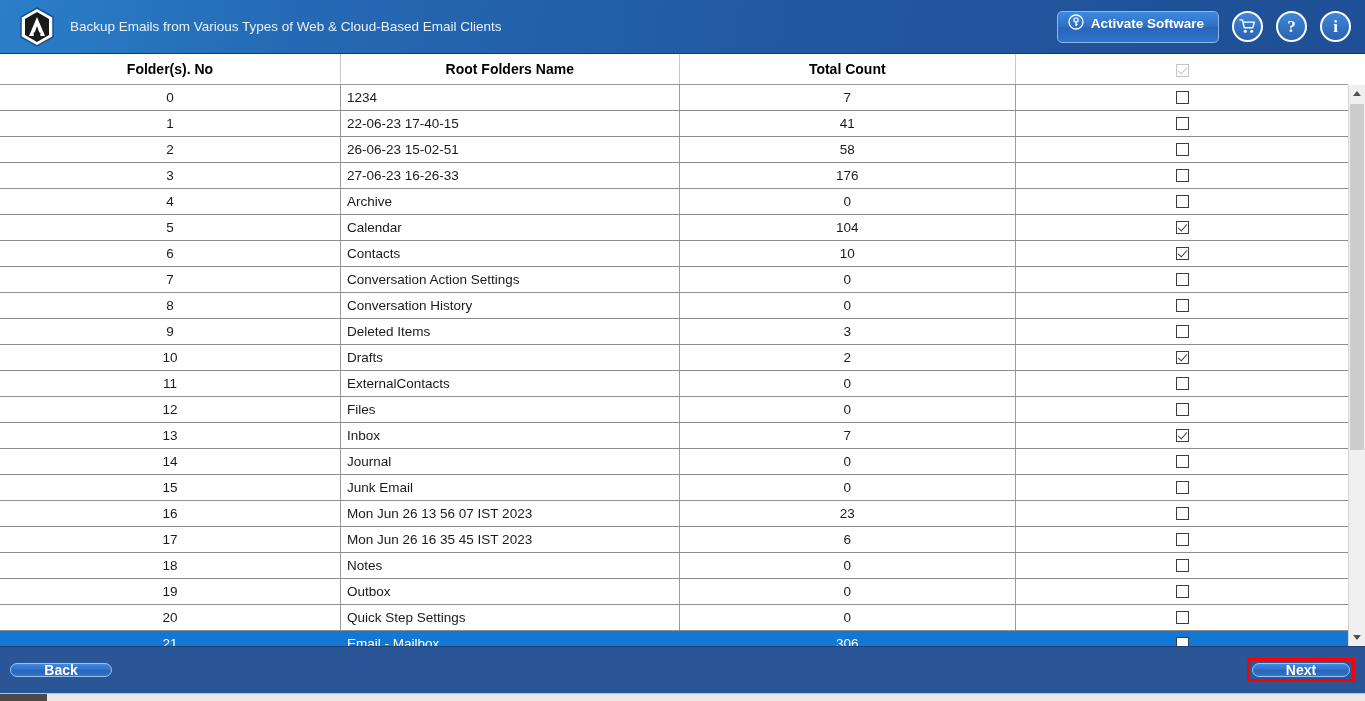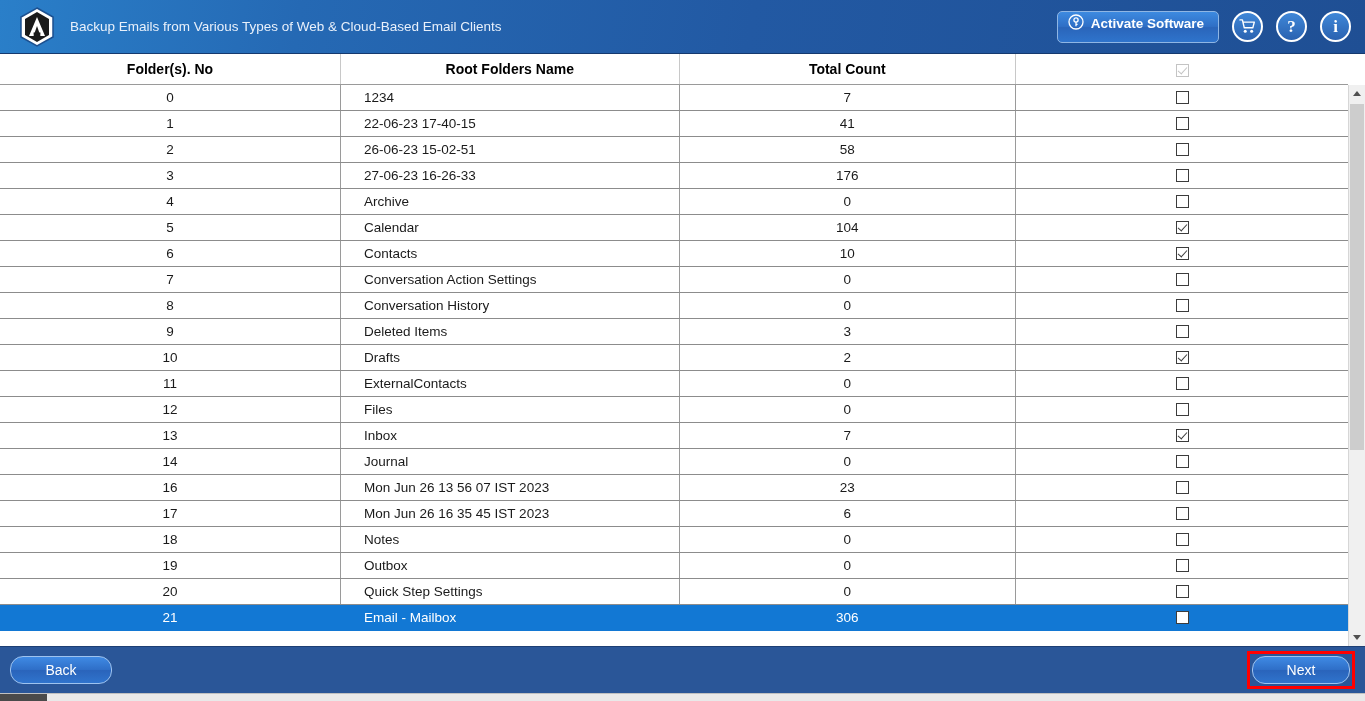--- a/index.html
+++ b/index.html
@@ -87,21 +87,21 @@
   tbody td {
     height: 26px;
     border-bottom: 1px solid #8c8c8c;
     border-right: 1px solid #9a9a9a;
     font-size: 13.5px; color: #1a1a1a;
     vertical-align: middle;
     background: #ffffff;
   }
   tbody td:last-child { border-right: none; }
   td.col-no    { text-align: center; }
-  td.col-name  { text-align: left; padding-left: 23px; }
+  td.col-name  { text-align: left; padding-left: 6px; }
   td.col-count { text-align: center; }
   td.col-chk   { text-align: center; }
 
   tbody tr.selected td {
     background: #1278d4;
     color: #ffffff;
     border-bottom-color: #1278d4;
     border-right-color: #1278d4;
   }
 
@@ -164,25 +164,25 @@
   
   .footer {
     position: relative;
     height: 47px;
     background: #2a5698;
     border-top: 1px solid #1d3f74;
     display: flex; align-items: center;
     padding: 0 10px;
   }
   .nav-btn {
-    width: 102px; height: 28px;
+    width: 102px; height: 14px;
     border-radius: 13px;
     border: 1px solid #9ec3ef;
     background: linear-gradient(180deg,#3f8ae4 0%,#2f6fc8 48%,#2a64bb 52%,#3074cd 100%);
-    color: #ffffff; font-size: 14px; font-weight: normal;
+    color: #ffffff; font-size: 14px; font-weight: bold;
     display:flex; align-items:center; justify-content:center;
     cursor: pointer;
   }
   .next-wrap {
     margin-left: auto;
     border: 3px solid #ff0000;
     padding: 2px;
     display: inline-flex;
   }
   .next-wrap .nav-btn { width: 98px; text-align: right; }
@@ -356,20 +356,26 @@
               <td class="col-count">7</td>
               <td class="col-chk"><span class="cb checked"></span></td>
             </tr>
             <tr>
               <td class="col-no">14</td>
               <td class="col-name">Journal</td>
               <td class="col-count">0</td>
               <td class="col-chk"><span class="cb"></span></td>
             </tr>
             <tr>
+              <td class="col-no">15</td>
+              <td class="col-name">Junk Email</td>
+              <td class="col-count">0</td>
+              <td class="col-chk"><span class="cb"></span></td>
+            </tr>
+            <tr>
               <td class="col-no">16</td>
               <td class="col-name">Mon Jun 26 13 56 07 IST 2023</td>
               <td class="col-count">23</td>
               <td class="col-chk"><span class="cb"></span></td>
             </tr>
             <tr>
               <td class="col-no">17</td>
               <td class="col-name">Mon Jun 26 16 35 45 IST 2023</td>
               <td class="col-count">6</td>
               <td class="col-chk"><span class="cb"></span></td>

